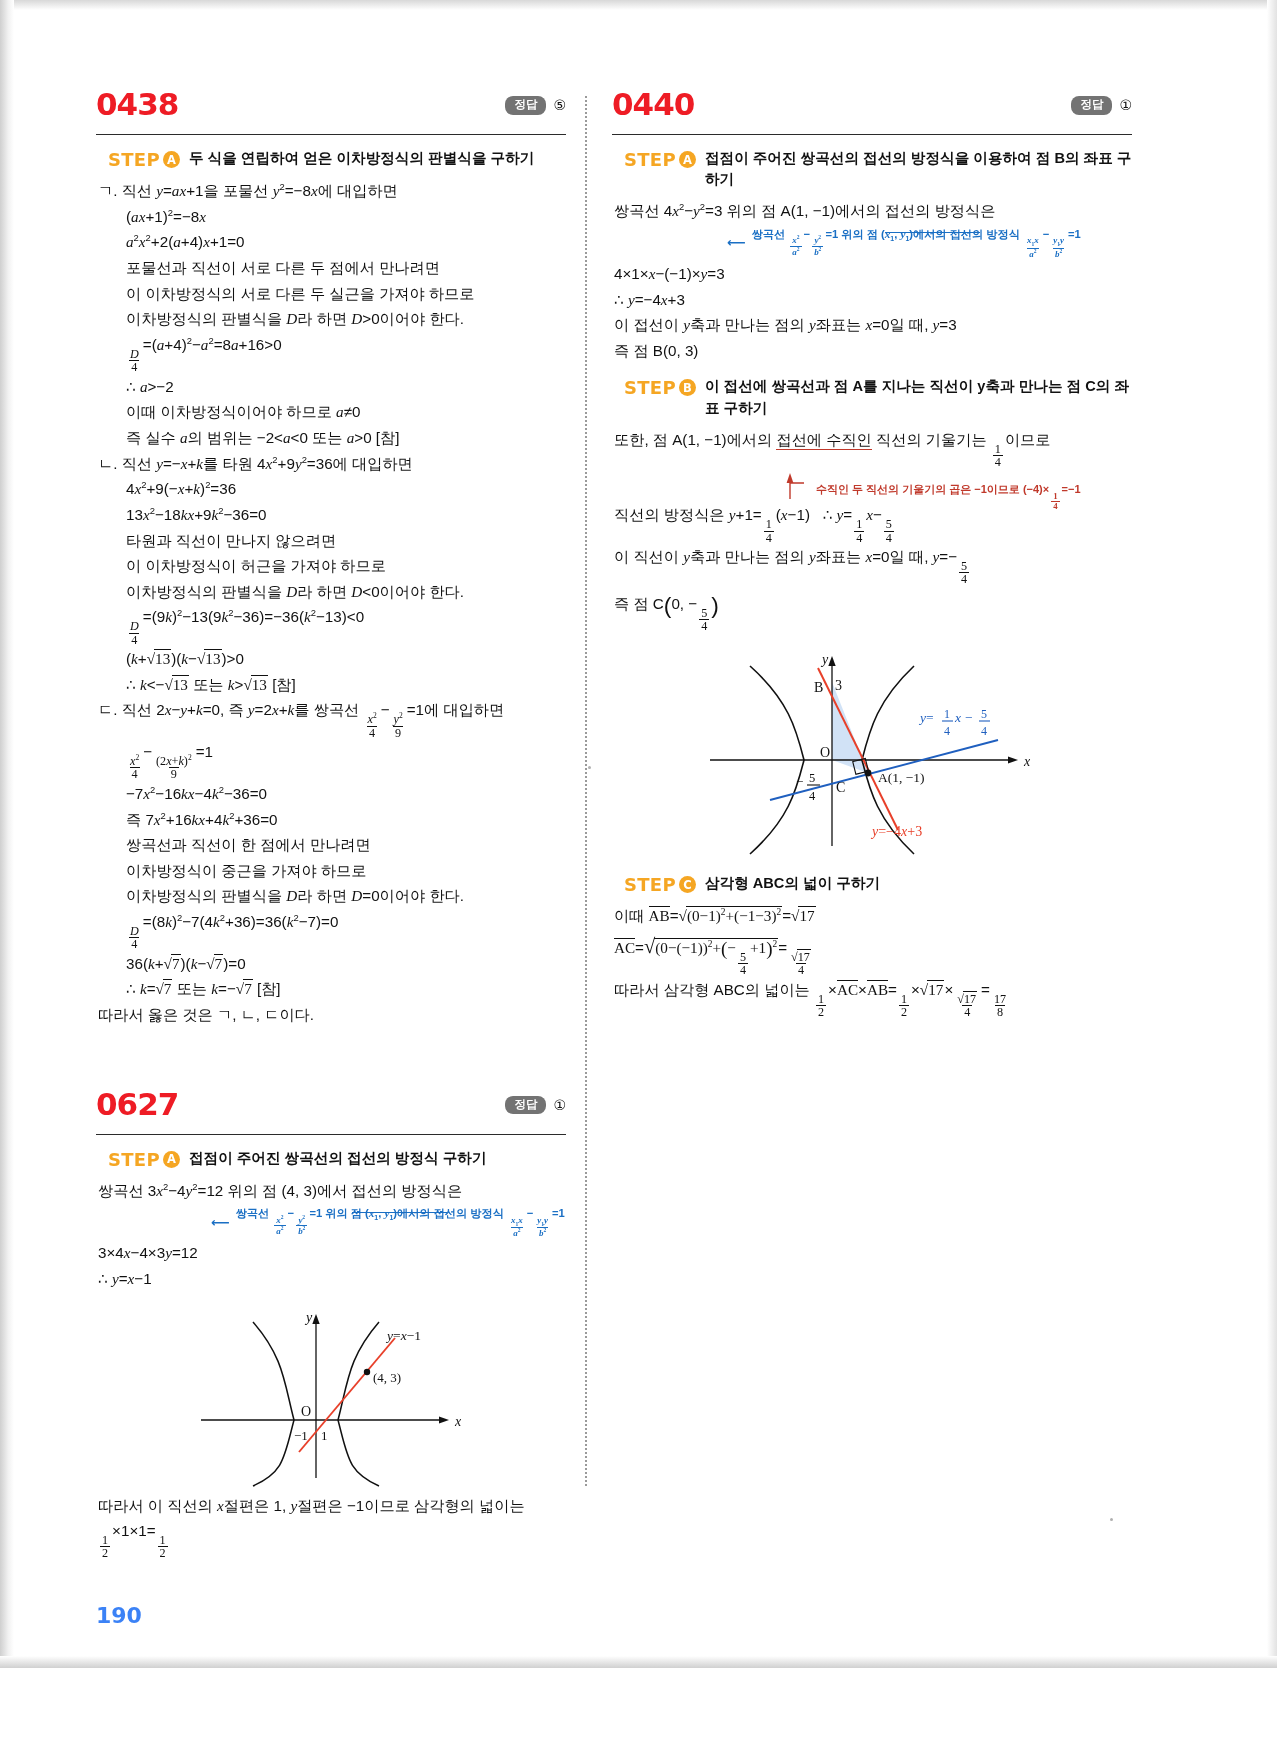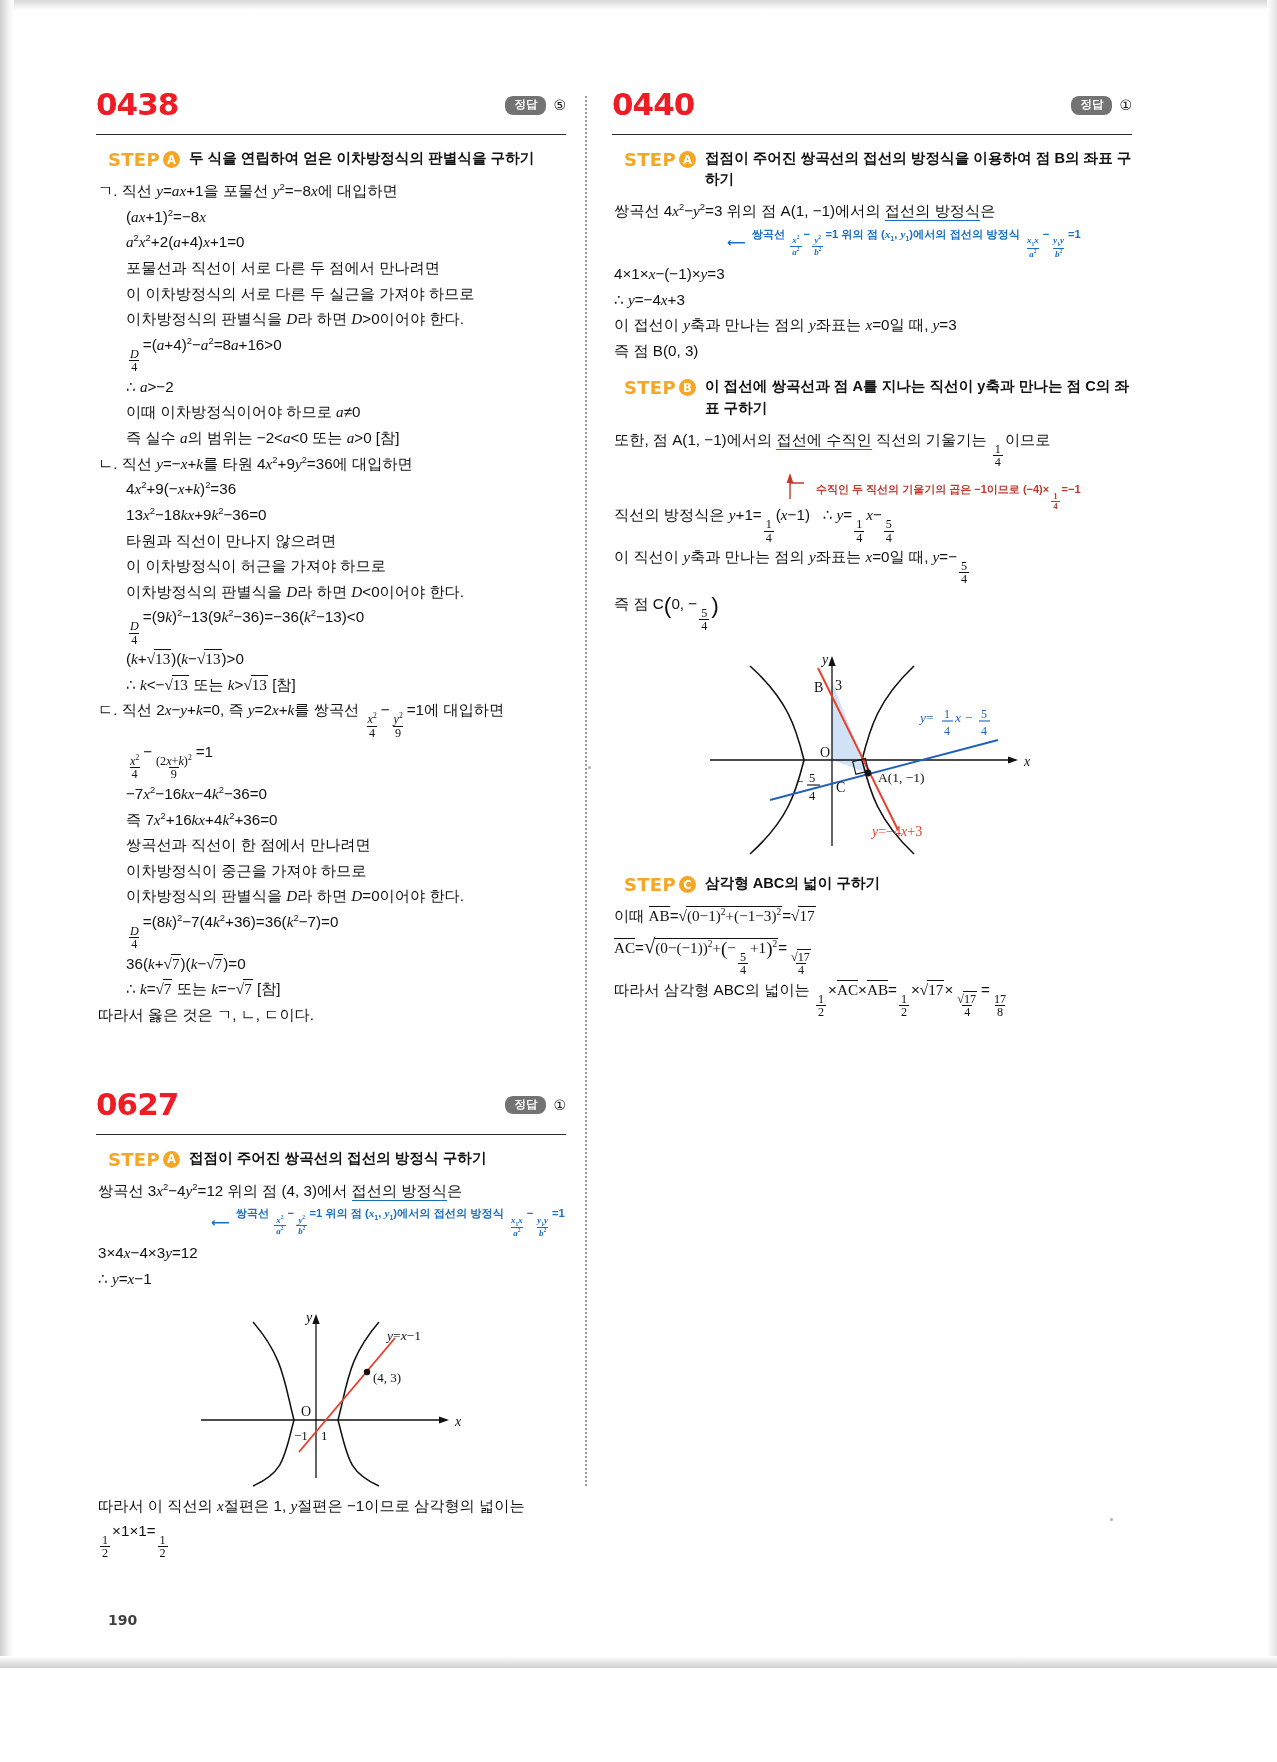--- a/index.html
+++ b/index.html
@@ -74,27 +74,27 @@
   .rad > .bar{border-top:1.1px solid currentColor;padding:0 1px 0 1px;margin-left:-1px;}
 
   
   .callout-blue{color:#1a6fc4;font-size:11.2px;font-weight:bold;display:flex;
      align-items:center;gap:6px;margin:3px 0 3px 115px;}
   .callout-blue .arrow{font-size:13px;line-height:1;color:#1a6fc4;}
   .callout-red{color:#c0392b;font-size:11px;font-weight:bold;}
 
   
   .u-red{border-bottom:1.6px solid #c0392b;padding-bottom:1px;}
-  .u-blue{border-bottom:1.4px solid #1a6fc4;padding-bottom:1px;}
+  .u-blue{border-bottom:1.4px solid #1a6fc4;padding-bottom:13px;}
 
   .fig{margin:8px 0 4px 0;}
   .fig-center{display:flex;justify-content:center;}
 
-  .page-no{position:absolute;left:108px;bottom:40px;font-size:14px;font-weight:bold;
-     font-family:"DejaVu Sans",sans-serif;color:#404040;}
+  .page-no{position:absolute;left:96px;bottom:40px;font-size:22px;font-weight:bold;
+     font-family:"DejaVu Sans",sans-serif;color:#3b82f6;}
   .dot-mark{position:absolute;width:3px;height:3px;border-radius:50%;background:#b0b0b0;}
 </style>
 </head>
 <body>
 
 <div class="sheet">
 
   <div class="page-edge-top"></div>
   <div class="page-edge-left"></div>
   <div class="page-edge-right"></div>

